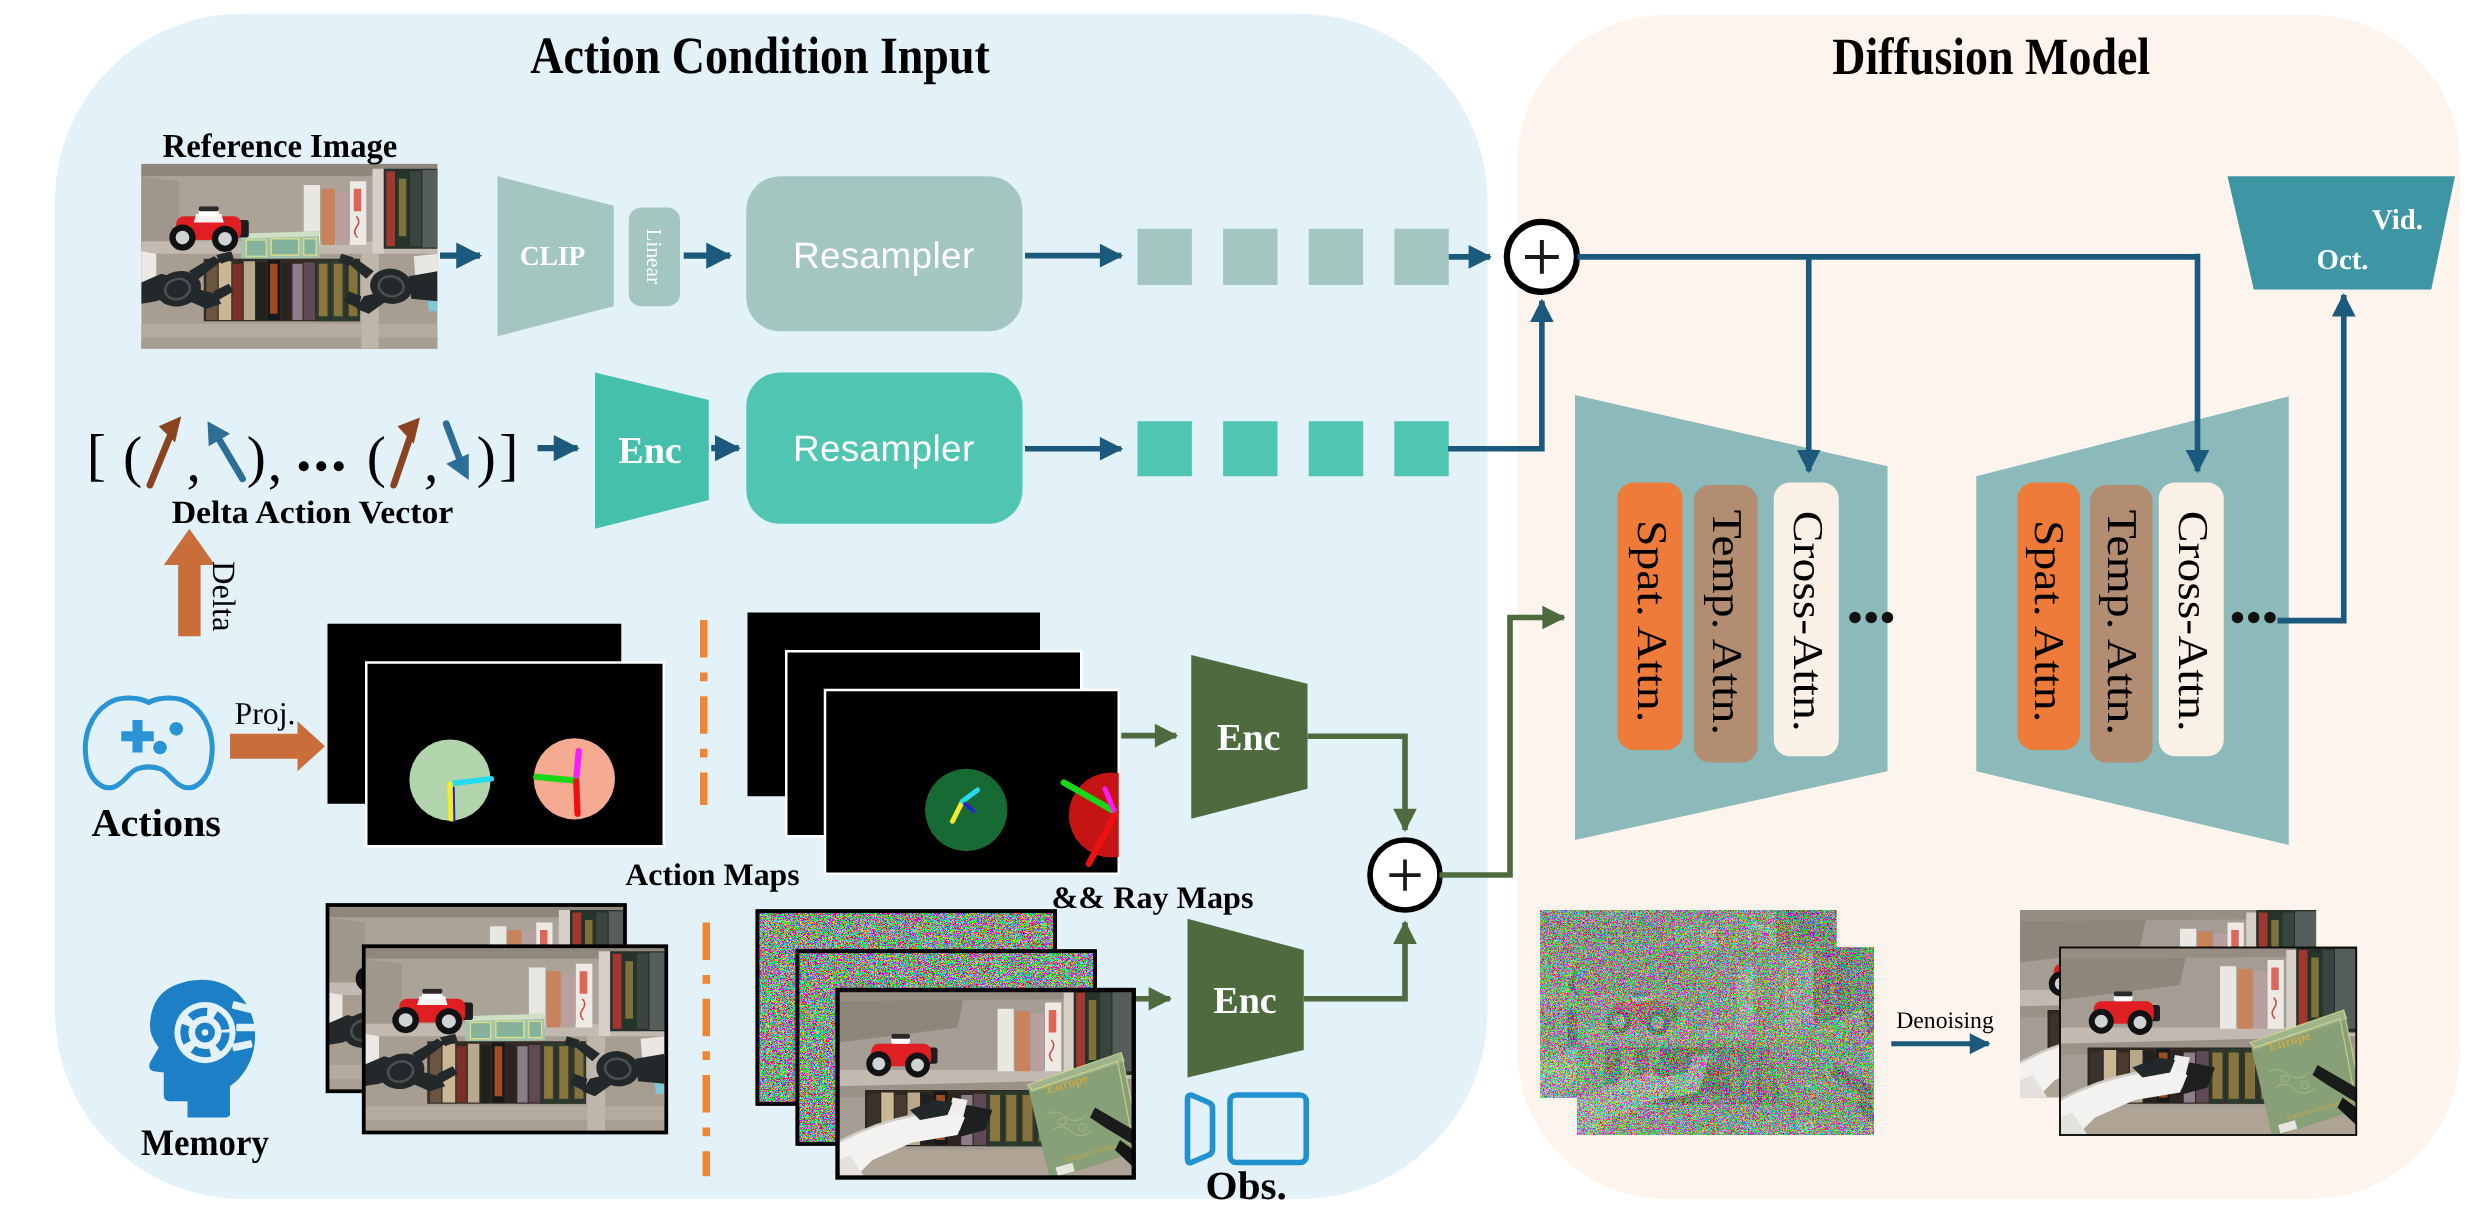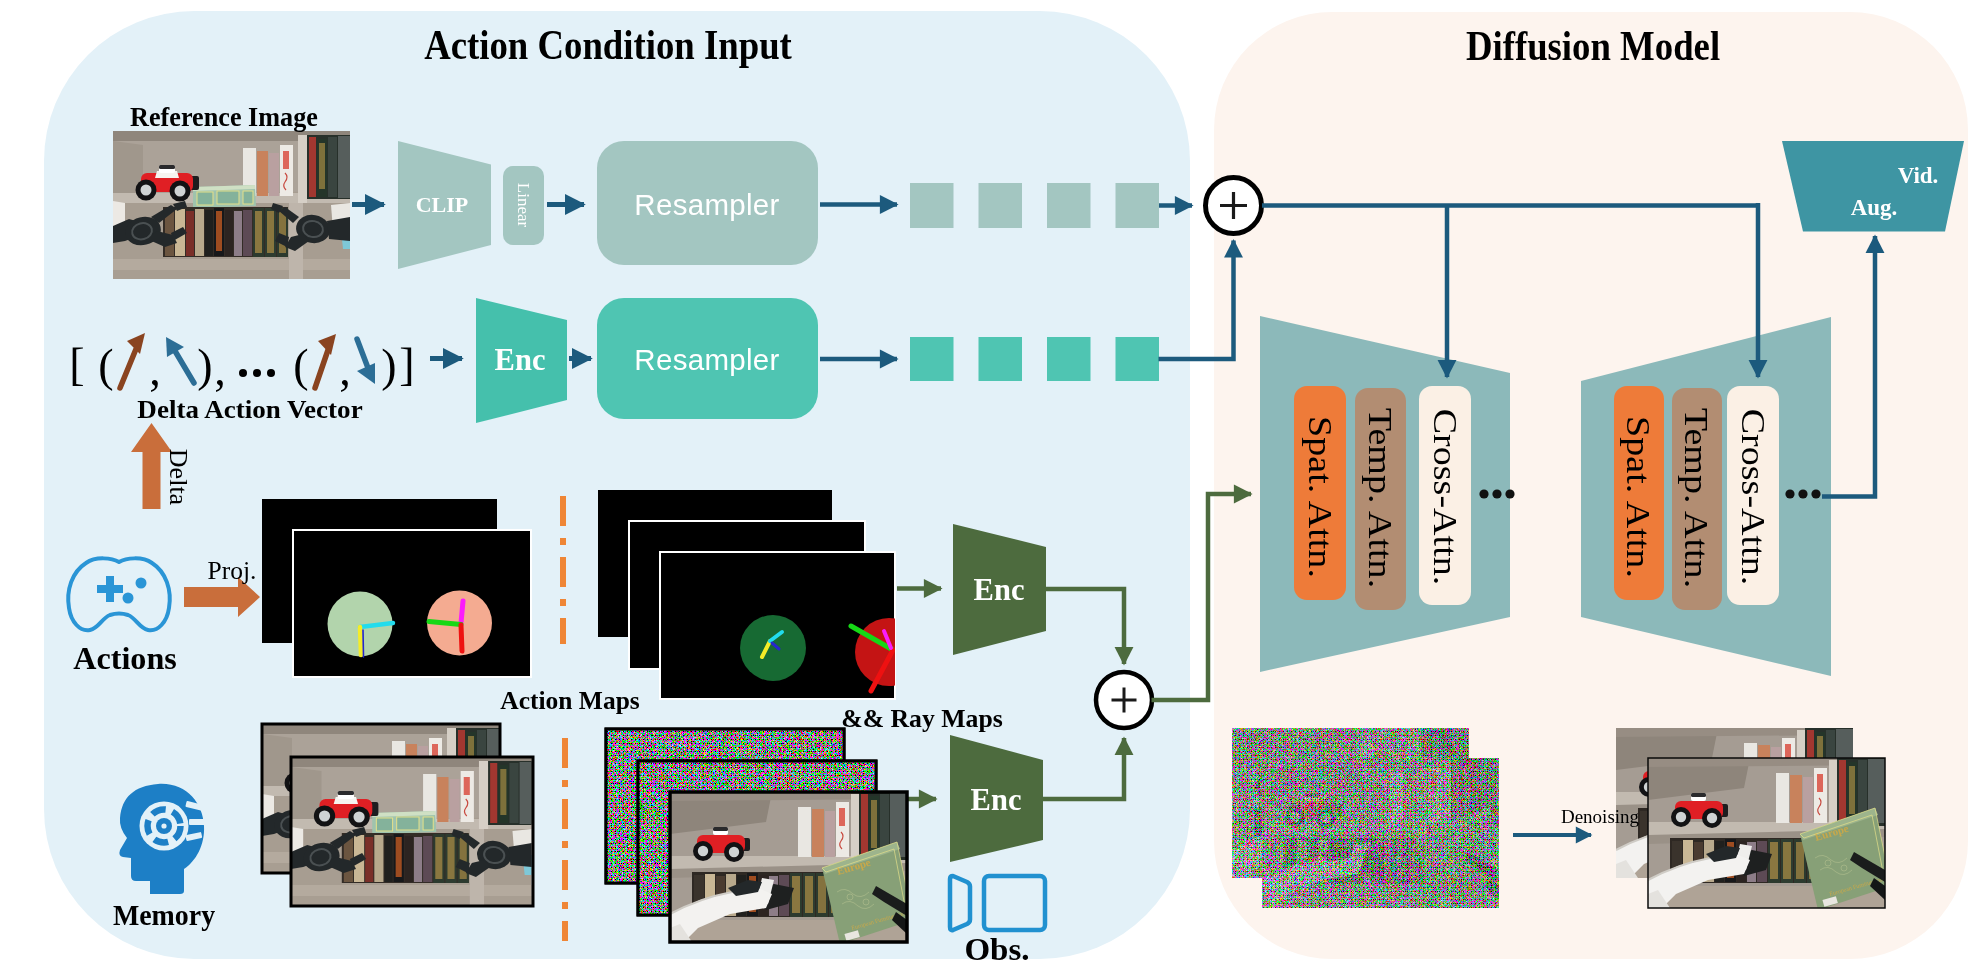--- a/index.html
+++ b/index.html
@@ -399,27 +399,27 @@
 <div class="st" style="left:77px;top:364px;font-size:46px;">[</div>
 <div class="st" style="left:106px;top:365px;font-size:46px;">(</div>
 <div class="st" style="left:155px;top:369px;font-size:46px;">,</div>
 <div class="st" style="left:205px;top:365px;font-size:46px;">)</div>
 <div class="st" style="left:220px;top:369px;font-size:46px;">,</div>
 <div class="st" style="left:301px;top:365px;font-size:46px;">(</div>
 <div class="st" style="left:345px;top:369px;font-size:46px;">,</div>
 <div class="st" style="left:389px;top:365px;font-size:46px;">)</div>
 <div class="st" style="left:407px;top:364px;font-size:46px;">]</div>
 <div class="st" style="left:178px;top:477px;font-size:26px;transform:translate(-50%,-50%) rotate(90deg);">Delta</div>
-<div class="st" style="left:232px;top:571px;font-size:25.5px;">Proj.</div>
+<div class="st" style="left:212px;top:571px;font-size:25.5px;">Proj.</div>
 <div class="st" style="left:125px;top:659px;font-size:31.5px;font-weight:bold;transform:translate(-50%,-50%) scaleX(1.02);">Actions</div>
 <div class="st" style="left:570px;top:701px;font-size:25px;font-weight:bold;transform:translate(-50%,-50%) scaleX(1.02);">Action Maps</div>
 <div class="st" style="left:922px;top:719px;font-size:25px;font-weight:bold;transform:translate(-50%,-50%) scaleX(1.03);">&amp;&amp; Ray Maps</div>
 <div class="st" style="left:164px;top:915px;font-size:30px;font-weight:bold;transform:translate(-50%,-50%) scaleX(0.93);">Memory</div>
 <div class="st" style="left:997px;top:949px;font-size:32px;font-weight:bold;transform:translate(-50%,-50%) scaleX(1.03);">Obs.</div>
-<div class="st" style="left:1556px;top:817px;font-size:19px;margin-left:44px;">Denoising</div>
+<div class="st" style="left:1556px;top:817px;font-size:19px;">Denoising</div>
 <div class="st" style="left:1874px;top:176px;font-size:23px;font-weight:bold;color:#fff;margin-left:44px;">Vid.</div>
-<div class="st" style="left:1874px;top:208px;font-size:23px;font-weight:bold;color:#fff;">Aug.</div>
+<div class="st" style="left:1874px;top:208px;font-size:23px;font-weight:bold;color:#fff;">Oct.</div>
 <div class="st" style="left:1320px;top:497px;font-size:34px;transform:translate(-50%,-50%) rotate(90deg) scaleX(1.12);">Spat. Attn.</div>
 <div class="st" style="left:1380px;top:498px;font-size:34px;transform:translate(-50%,-50%) rotate(90deg) scaleX(1.12);">Temp. Attn.</div>
 <div class="st" style="left:1445px;top:497px;font-size:34px;transform:translate(-50%,-50%) rotate(90deg) scaleX(1.12);">Cross-Attn.</div>
 <div class="st" style="left:1638px;top:497px;font-size:34px;transform:translate(-50%,-50%) rotate(90deg) scaleX(1.12);">Spat. Attn.</div>
 <div class="st" style="left:1696px;top:498px;font-size:34px;transform:translate(-50%,-50%) rotate(90deg) scaleX(1.12);">Temp. Attn.</div>
 <div class="st" style="left:1753px;top:497px;font-size:34px;transform:translate(-50%,-50%) rotate(90deg) scaleX(1.12);">Cross-Attn.</div>
 
 </body></html>

